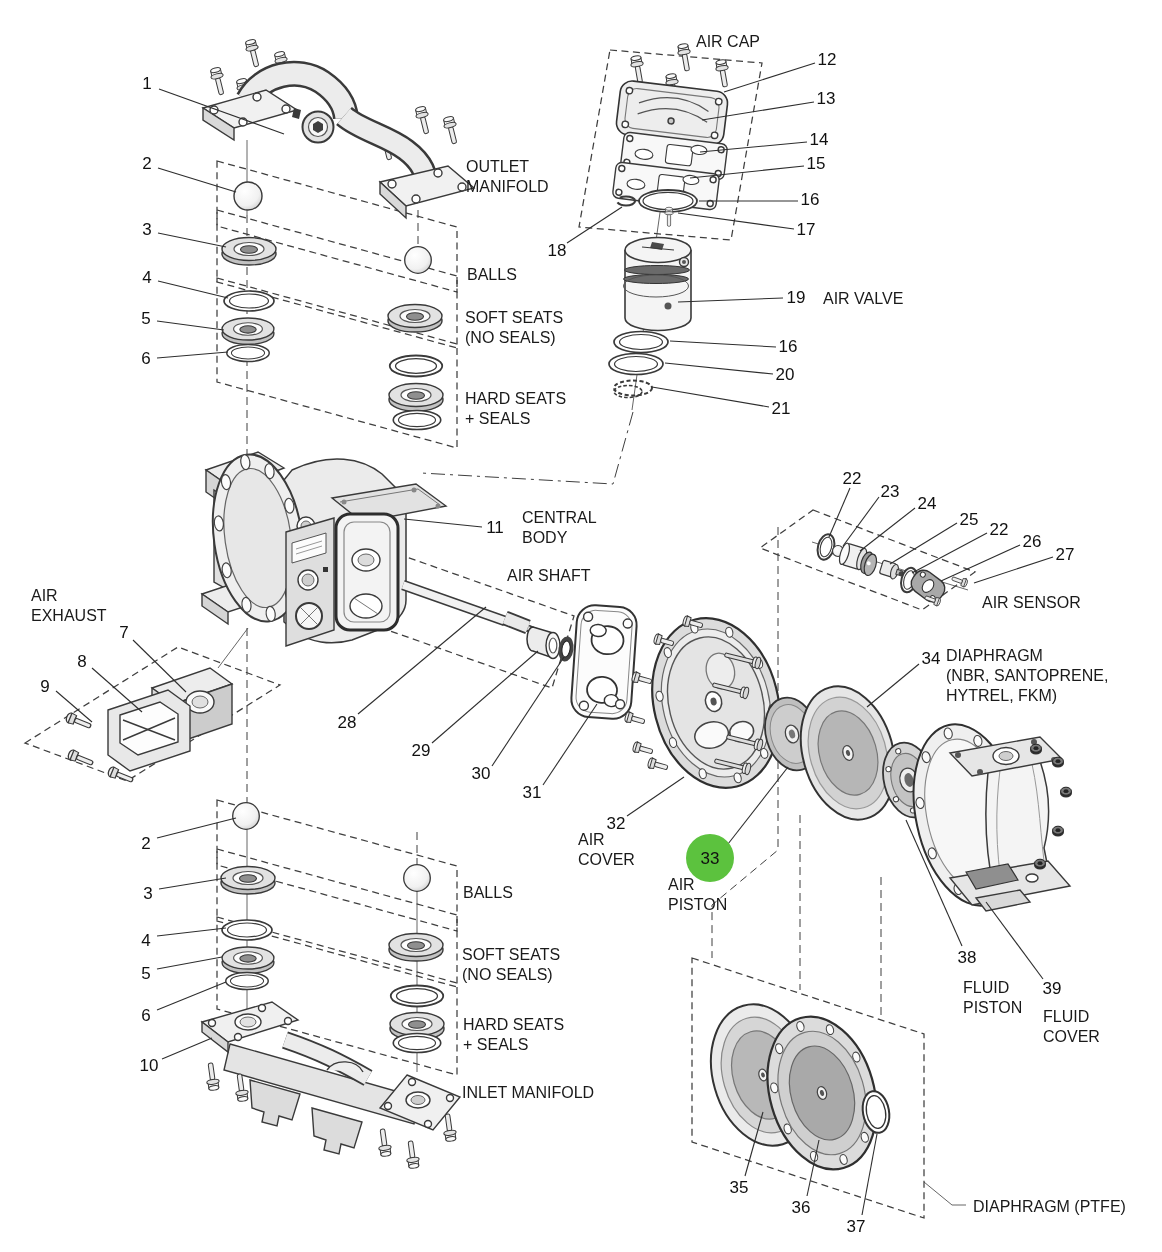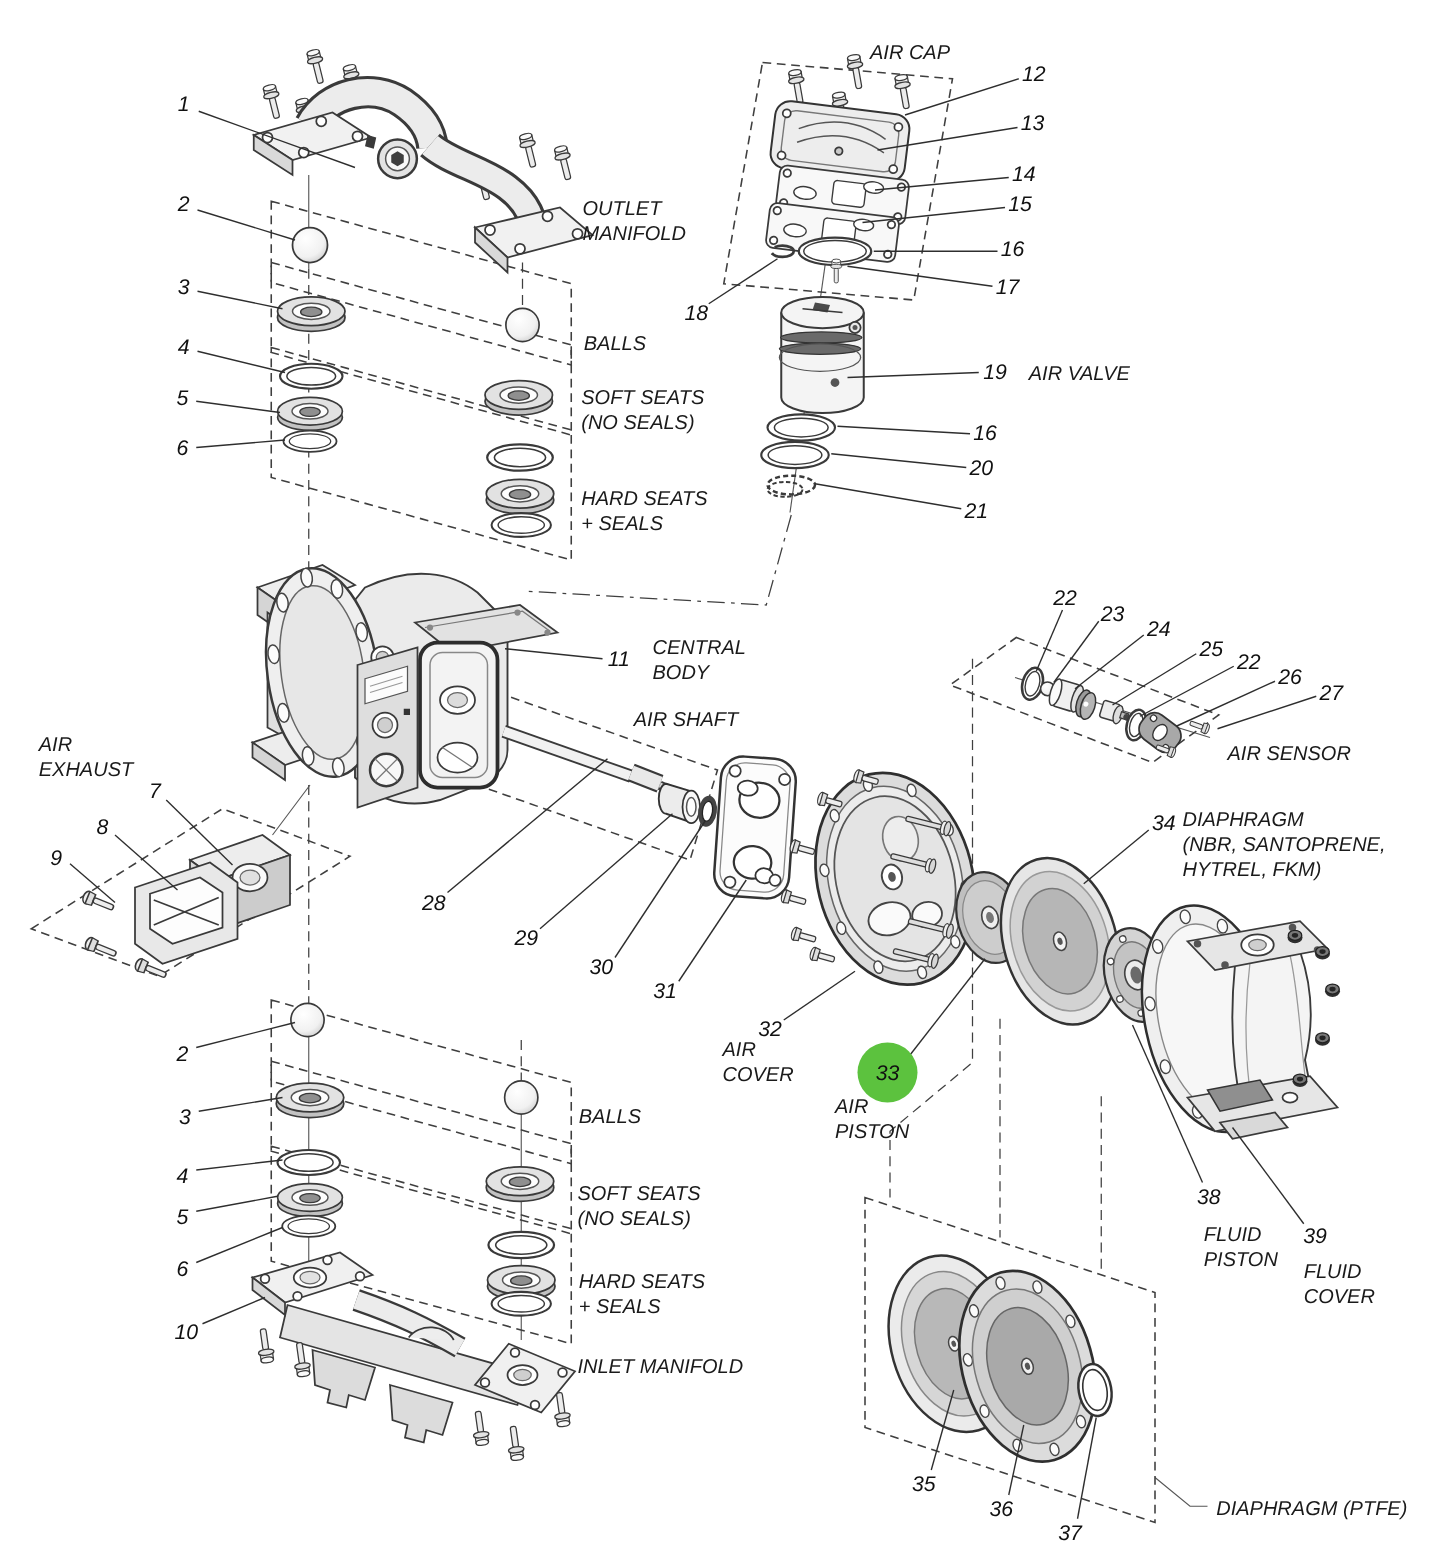--- a/index.html
+++ b/index.html
@@ -1,16 +1,16 @@
 <!DOCTYPE html>
 <html><head>
 <meta charset="utf-8">
 <style>
   html,body { margin:0; padding:0; background:#ffffff; }
-  .stage { position:relative; width:1162px; height:1252px; background:#ffffff; overflow:hidden;font-style:italic; }
+  .stage { position:relative; width:1162px; height:1252px; background:#ffffff; overflow:hidden; }
   svg { position:absolute; left:0; top:0; }
   .lbl  { font-family:"Liberation Sans", sans-serif; font-size:16px; fill:#1a1a1a; }
   .num  { font-family:"Liberation Sans", sans-serif; font-size:17px; fill:#111111; }
   .leader { stroke:#2e2e2e; stroke-width:1.1; fill:none; }
   .dashbox { fill:none; stroke:#3f3f3f; stroke-width:1.25; stroke-dasharray:7 4.5; }
   .cdash { fill:none; stroke:#3f3f3f; stroke-width:1; stroke-dasharray:8 5; }
   .cdot  { fill:none; stroke:#3f3f3f; stroke-width:1; stroke-dasharray:14 5 3 5; }
   .axis  { fill:none; stroke:#555; stroke-width:0.9; }
   .oln   { stroke:#3a3a3a; stroke-width:1.4; }
 </style>

